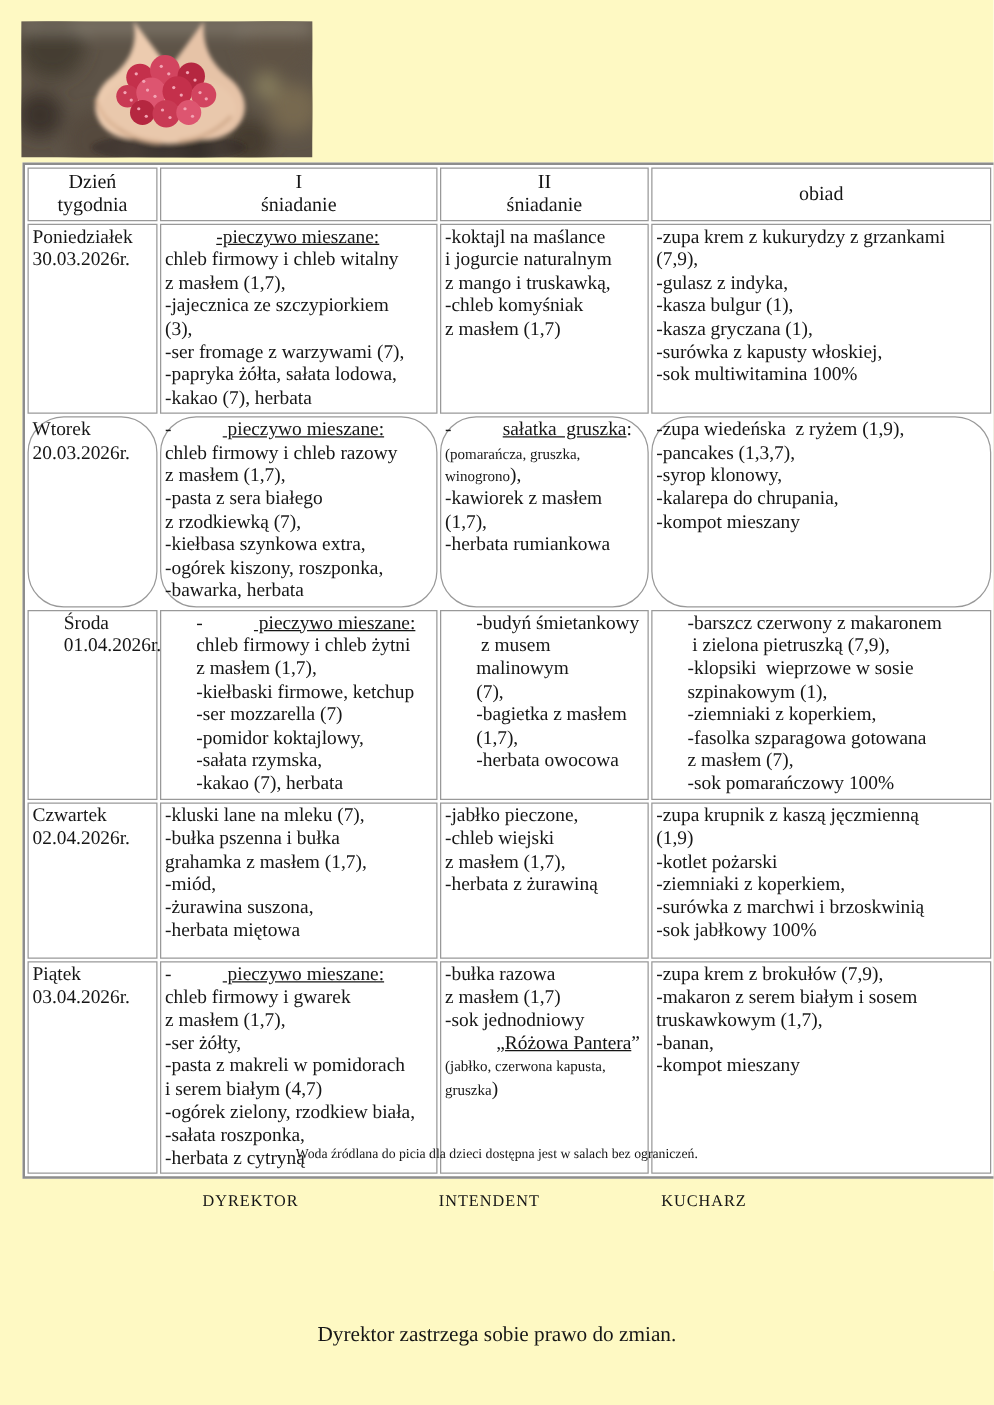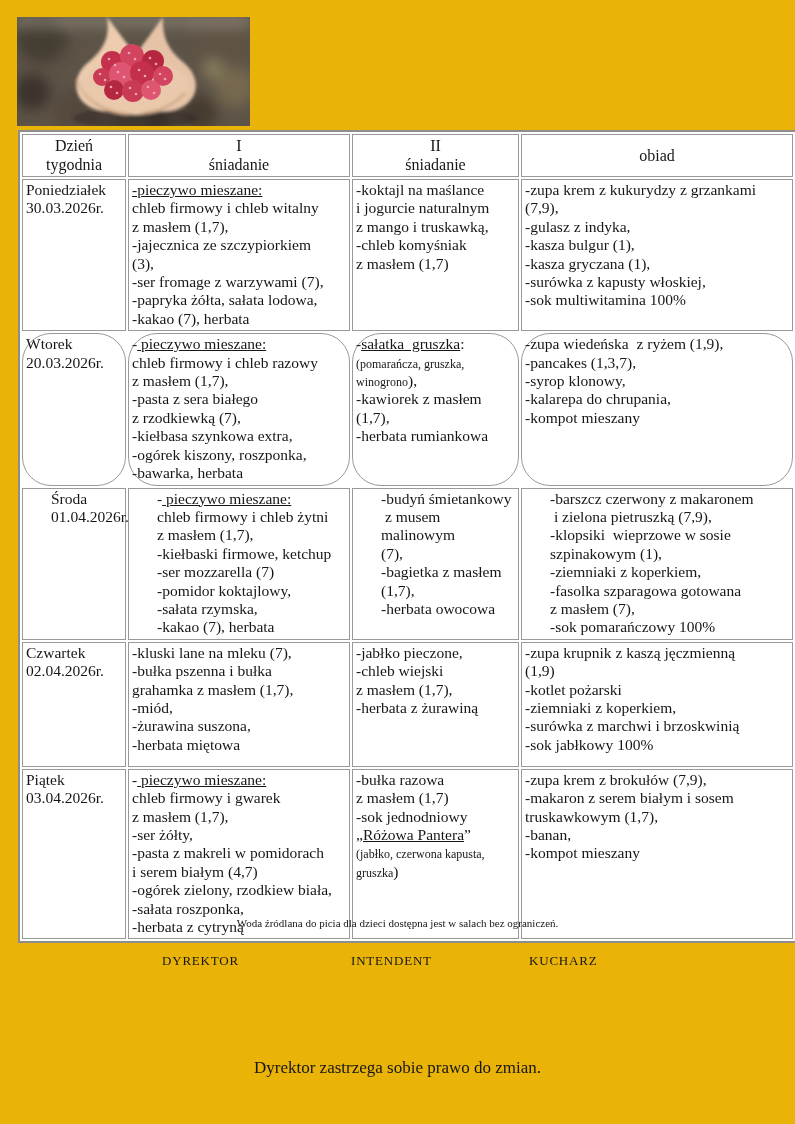--- a/index.html
+++ b/index.html
@@ -1,17 +1,17 @@
 <!DOCTYPE html>
 <html lang="pl"><head>
 <meta charset="utf-8">
 <style>
   html,body{margin:0;padding:0;background:#ffffff;}
   .page{
-    position:relative;width:795px;height:1124px;background:#eab308;
+    position:relative;width:795px;height:1124px;background:#fef9c3;
     font-family:"Liberation Serif", serif;color:#161616;overflow:hidden;
   }
   
   .photo{position:absolute;left:17px;top:17px;width:233px;height:109px;}
   
   table.menu{
     position:absolute;left:18px;top:130px;width:765px;
     border-collapse:separate;border-spacing:2px;
     border:2px solid #8d8d8d;background:#ffffff;table-layout:fixed;
   }
@@ -23,21 +23,21 @@
   table.menu th{
     text-align:center;vertical-align:middle;font-weight:normal;
     font-size:16px;line-height:19px;height:32px;
   }
   tbody tr:nth-child(1) td{height:146px;}
   tbody tr:nth-child(2) td{height:138px;border-radius:29px;}
   tbody tr:nth-child(3) td{height:142px;padding-left:28px;}
   tbody tr:nth-child(4) td{height:120px;}
   tbody tr:nth-child(5) td{height:160px;}
   .line{white-space:pre-wrap;}
-  .line .u{text-decoration:underline;}
+  .line .u{text-decoration:underline;margin-left:41px;}
   .line .small{font-size:12px;line-height:15px;}
   
   .water-note{
     position:absolute;top:917px;left:0;width:795px;text-align:center;
     font-size:11px;
   }
   .sig{position:absolute;top:953px;font-size:13px;letter-spacing:0.8px;}
   .sig-1{left:162px;} .sig-2{left:351px;} .sig-3{left:529px;}
   .disclaimer{
     position:absolute;top:1058px;left:0;width:795px;text-align:center;

